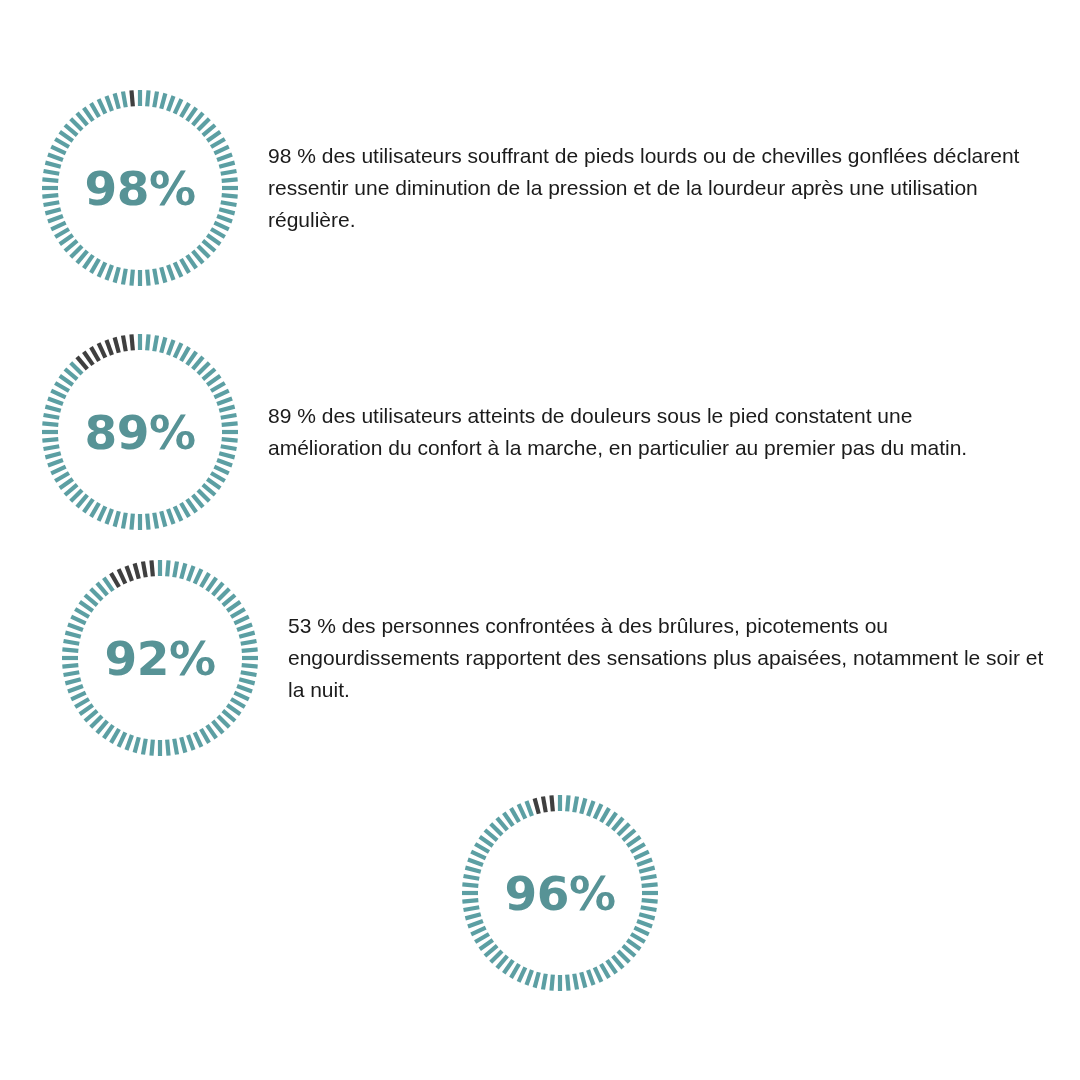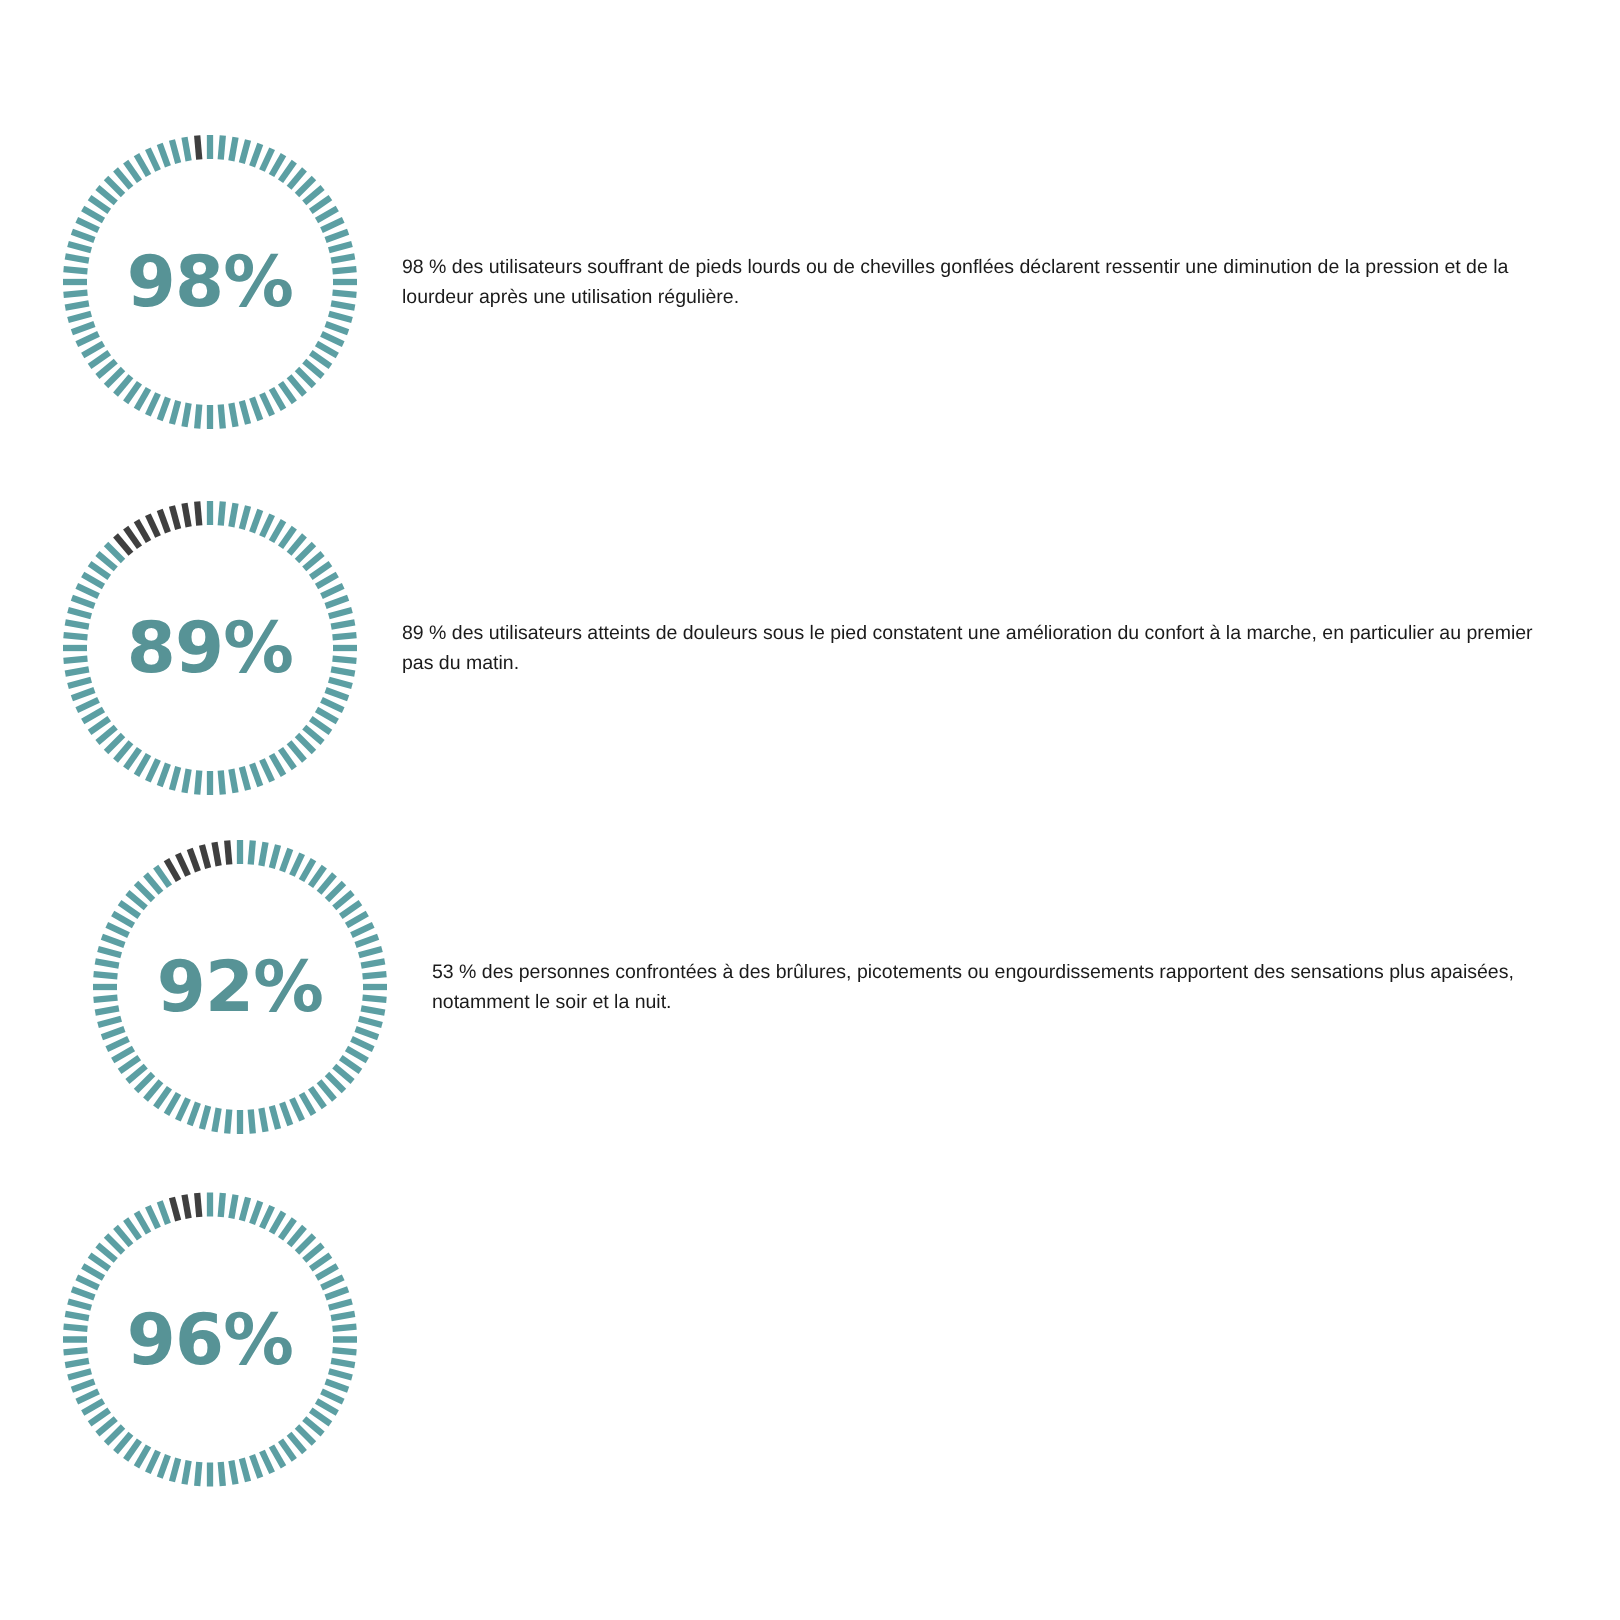--- a/index.html
+++ b/index.html
@@ -60,31 +60,31 @@
     letter-spacing: -0.5px;
     color: #579396;
     line-height: 1;
   }
 
   .stat-text {
     flex: 1 1 auto;
     margin-left: 28px;
     margin-right: 40px;
     font-family: "Liberation Sans", sans-serif;
-    font-size: 13px;
+    font-size: 21px;
     line-height: 1.52;
     color: #1b1b1b;
     max-width: 758px;
   }
 
   
   .row-0 { top: 88px;  }
   .row-1 { top: 332px; }
   .row-2 { top: 558px; padding-left: 20px; }
-  .row-3 { top: 793px; }
+  .row-3 { top: 793px; flex-direction: column; }
 </style>
 </head>
 <body>
 
 <div class="infographic">
 
   <div class="stat-row row-0">
     <div class="gauge-wrap">
       <svg class="gauge-svg" viewBox="0 0 200 200">
           <line x1="100.00" y1="18.00" x2="100.00" y2="2.00" stroke="#5c9fa3" stroke-width="4.2" stroke-linecap="butt"></line>

